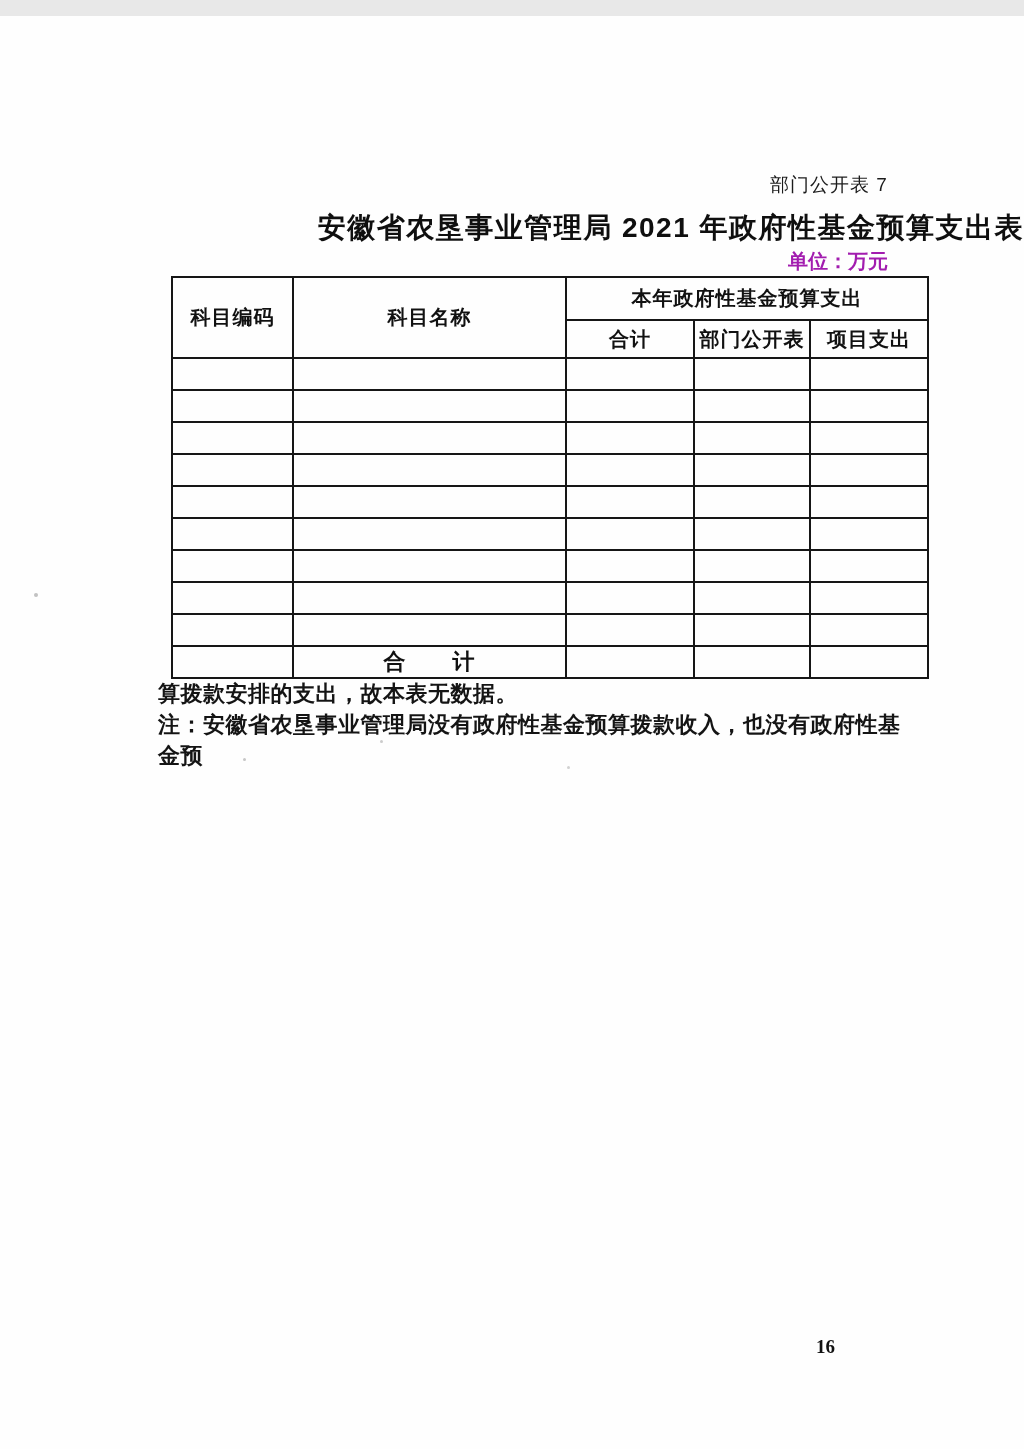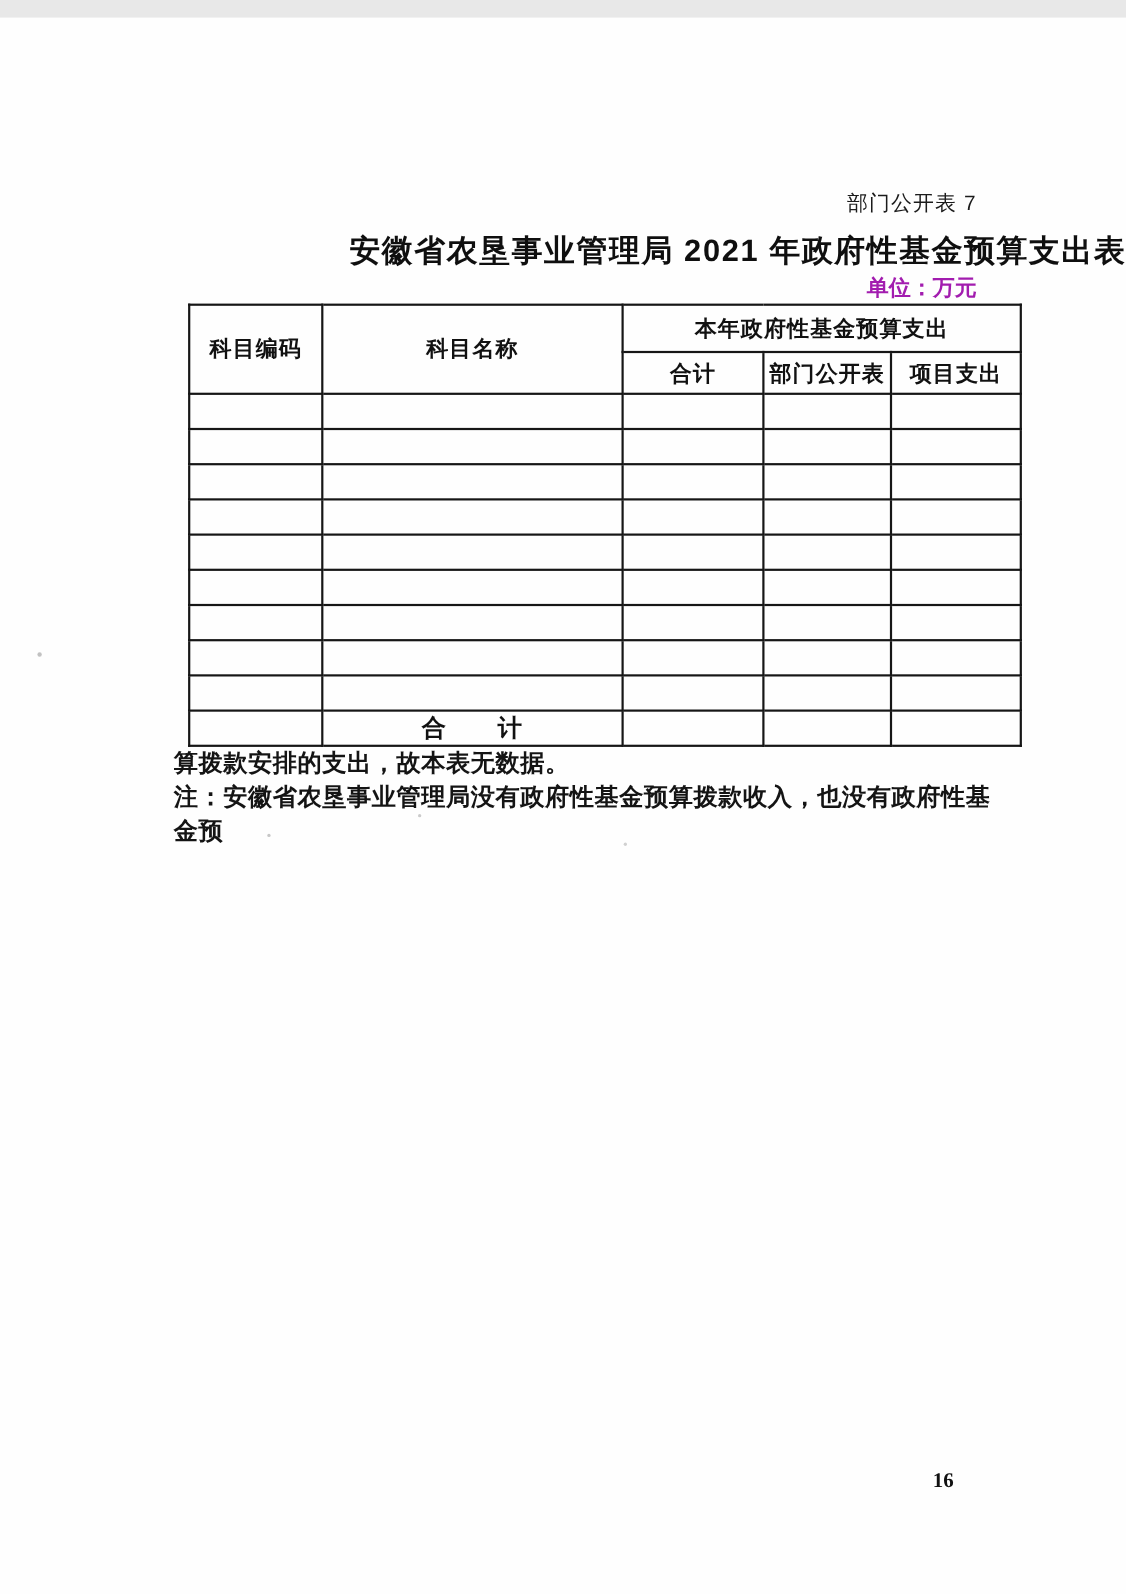--- a/index.html
+++ b/index.html
@@ -78,21 +78,21 @@
     width: 745px;
     font-size: 22px;
     font-weight: 600;
     line-height: 31px;
     color: #141414;
     letter-spacing: 0.5px;
   }
   .page-number {
     position: absolute;
     top: 1320px;
-    left: 848px;
+    left: 816px;
     font-family: "Liberation Serif", serif;
     font-size: 19px;
     font-weight: bold;
     color: #111;
   }
   .speck {
     position: absolute;
     border-radius: 50%;
     background: #8f8f8f;
   }

